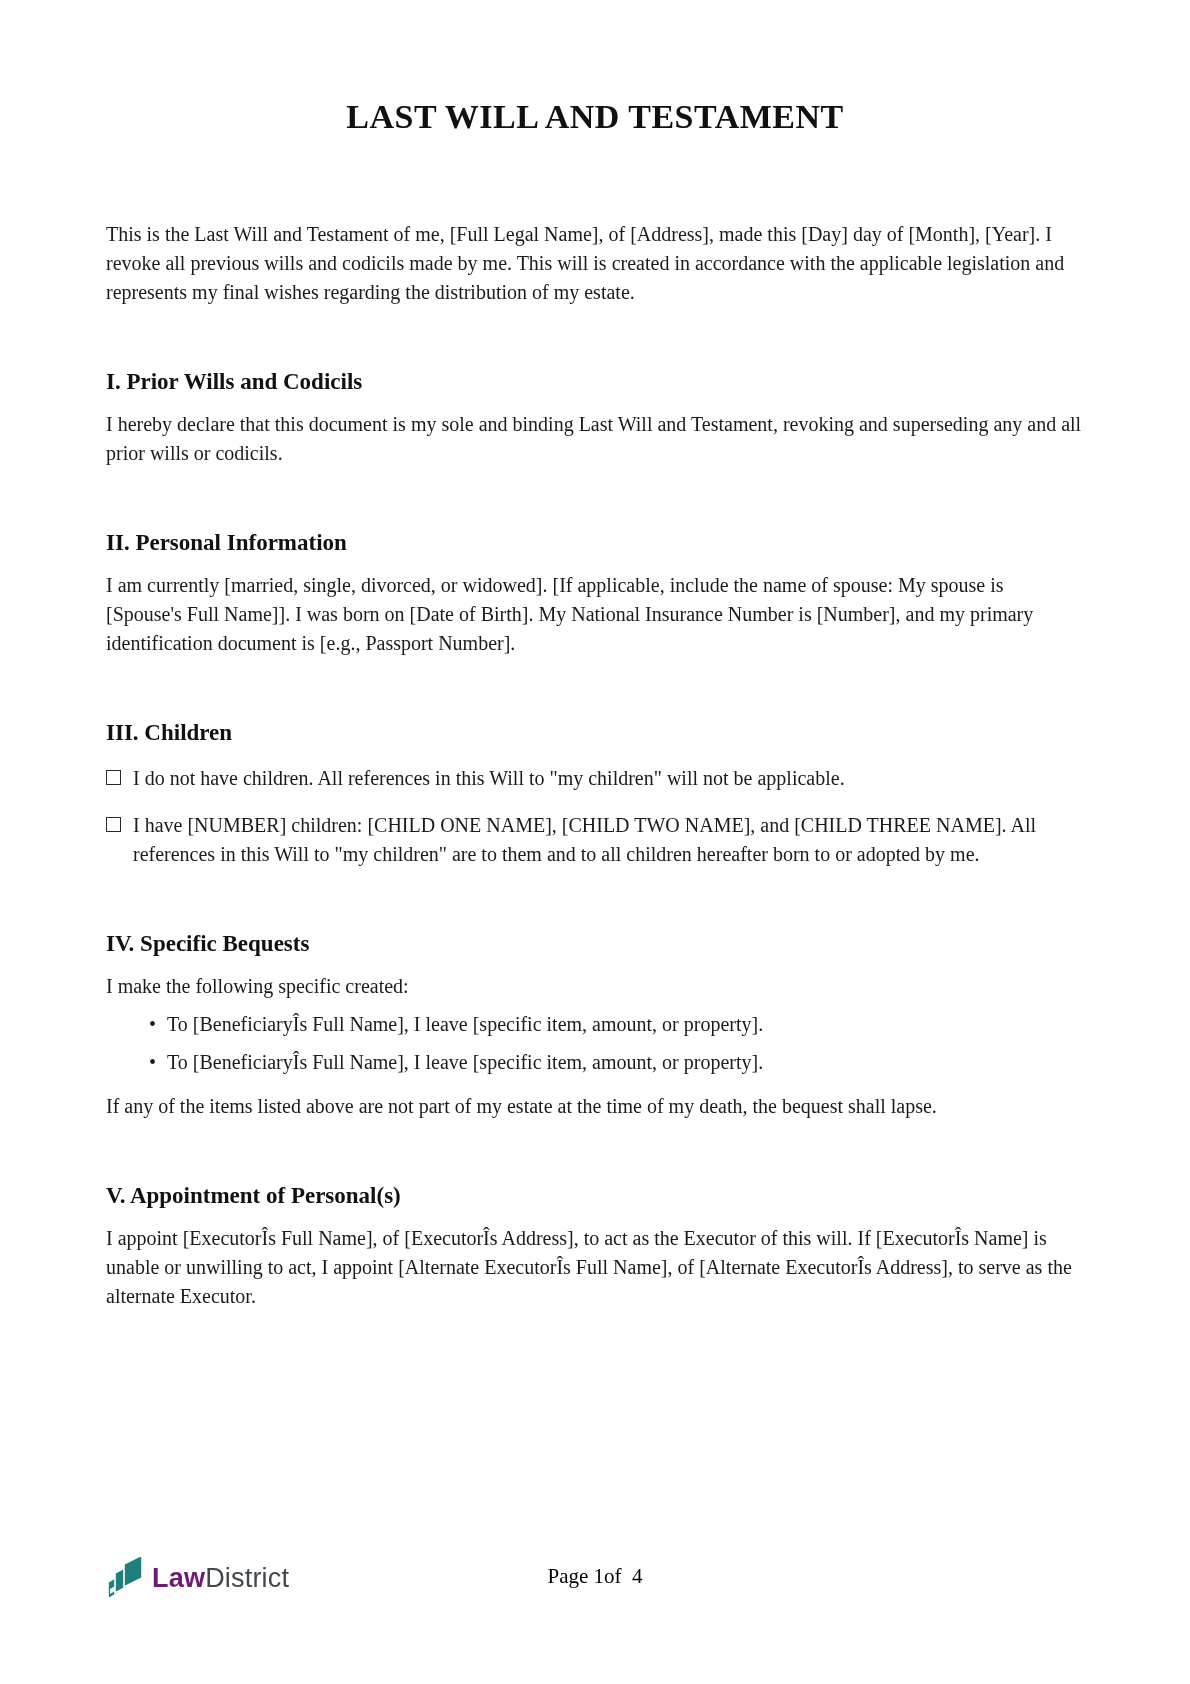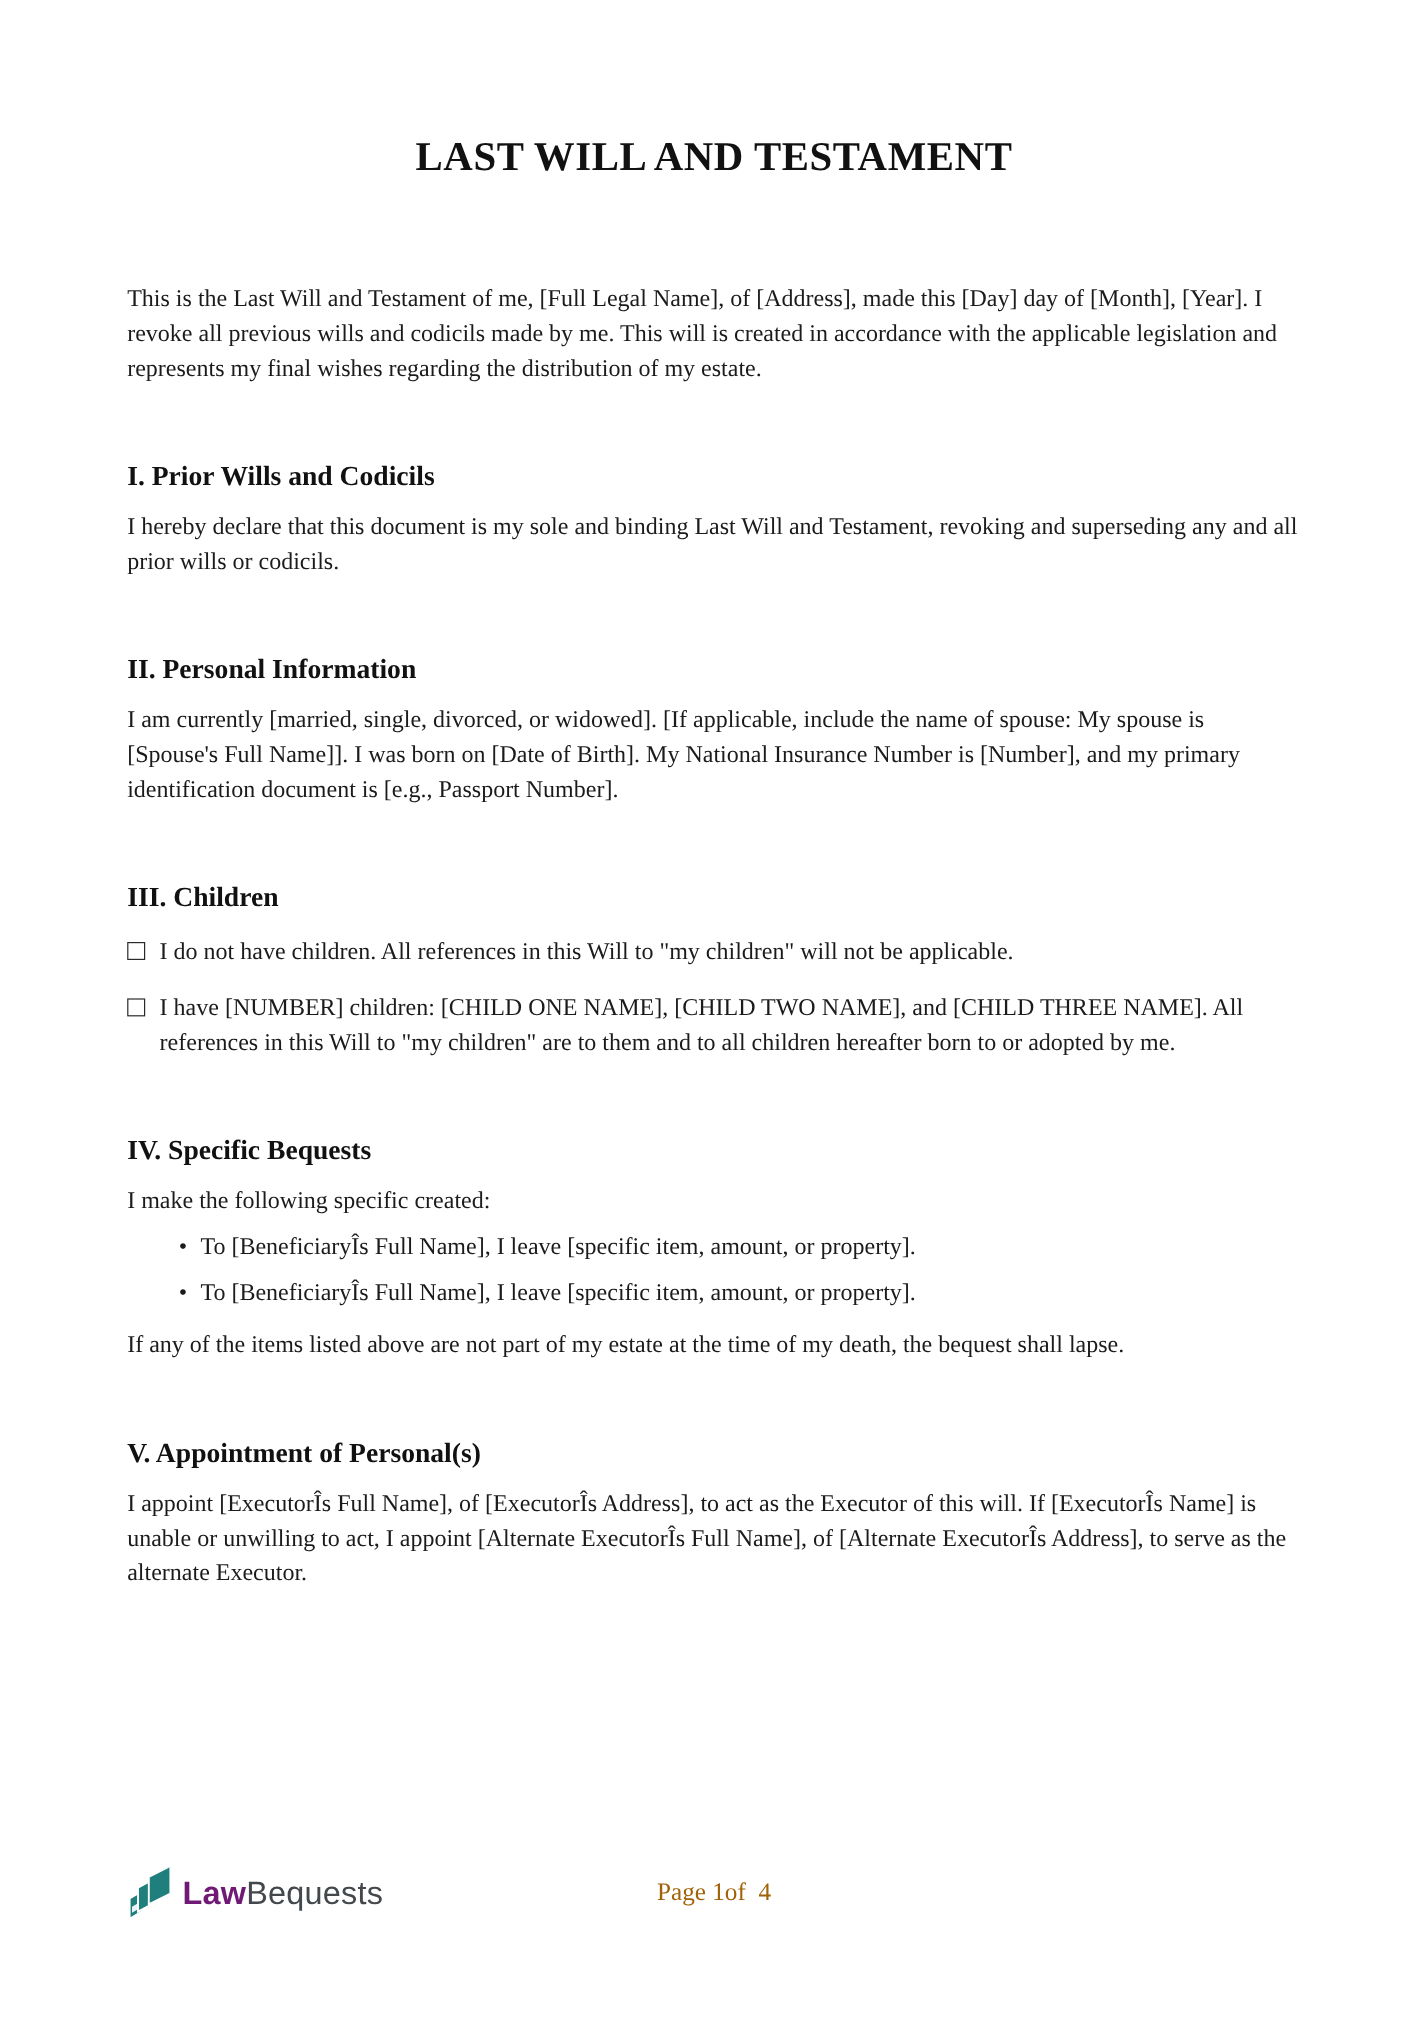--- a/index.html
+++ b/index.html
@@ -11,21 +11,21 @@
     margin: 0 auto;
     background: #ffffff;
     color: #1b1b1b;
     font-family: "Liberation Serif", "DejaVu Serif", serif;
     overflow: hidden;
   }
   .content {
     padding: 96px 106px 0 106px;
   }
   .doc-title {
-    margin: 17px;
+    margin: 2px;
     font-size: 34px;
     font-weight: 700;
     letter-spacing: 0.5px;
     text-align: center;
     color: #111111;
   }
   .intro {
     margin: 84px 0 0 0;
     font-size: 20px;
     line-height: 29px;
@@ -89,21 +89,21 @@
   .logo-text { font-size: 27px; letter-spacing: 0.2px; }
   .logo-law { font-weight: 700; color: #701a75; }
   .logo-district { font-weight: 400; color: #43484d; }
   .page-num {
     position: absolute;
     left: 0;
     right: 0;
     top: 12px;
     text-align: center;
     font-size: 21px;
-    color: #a16207;
+    color: #000000;
     white-space: pre;
   }
 </style>
 </head>
 <body>
 
 <div class="page">
   <div class="content">
 
     <h1 class="doc-title">LAST WILL AND TESTAMENT</h1>
@@ -146,18 +146,18 @@
         <svg width="40" height="44" viewBox="0 0 40 44" aria-hidden="true">
           <g fill="#1f7f7c" stroke="#ffffff" stroke-width="1.6">
             <path d="M2 26 L14 19 L14 36 L2 43 Z"></path>
             <path d="M9 17 L24 9 L24 29 L9 37 Z"></path>
             <path d="M18 8 L36 -1 L36 22 L18 31 Z"></path>
           </g>
           <path d="M4 33 l5 -3 v5 l-5 3 z" fill="#ffffff" opacity="0.9"></path>
         </svg>
       </span>
       <span class="logo-text">
-        <span class="logo-law">Law</span><span class="logo-district">Bequests</span>
+        <span class="logo-law">Law</span><span class="logo-district">District</span>
       </span>
     </div>
     <div class="page-num">Page 1of  4</div>
   </div>
 </div>
 
 </body></html>

